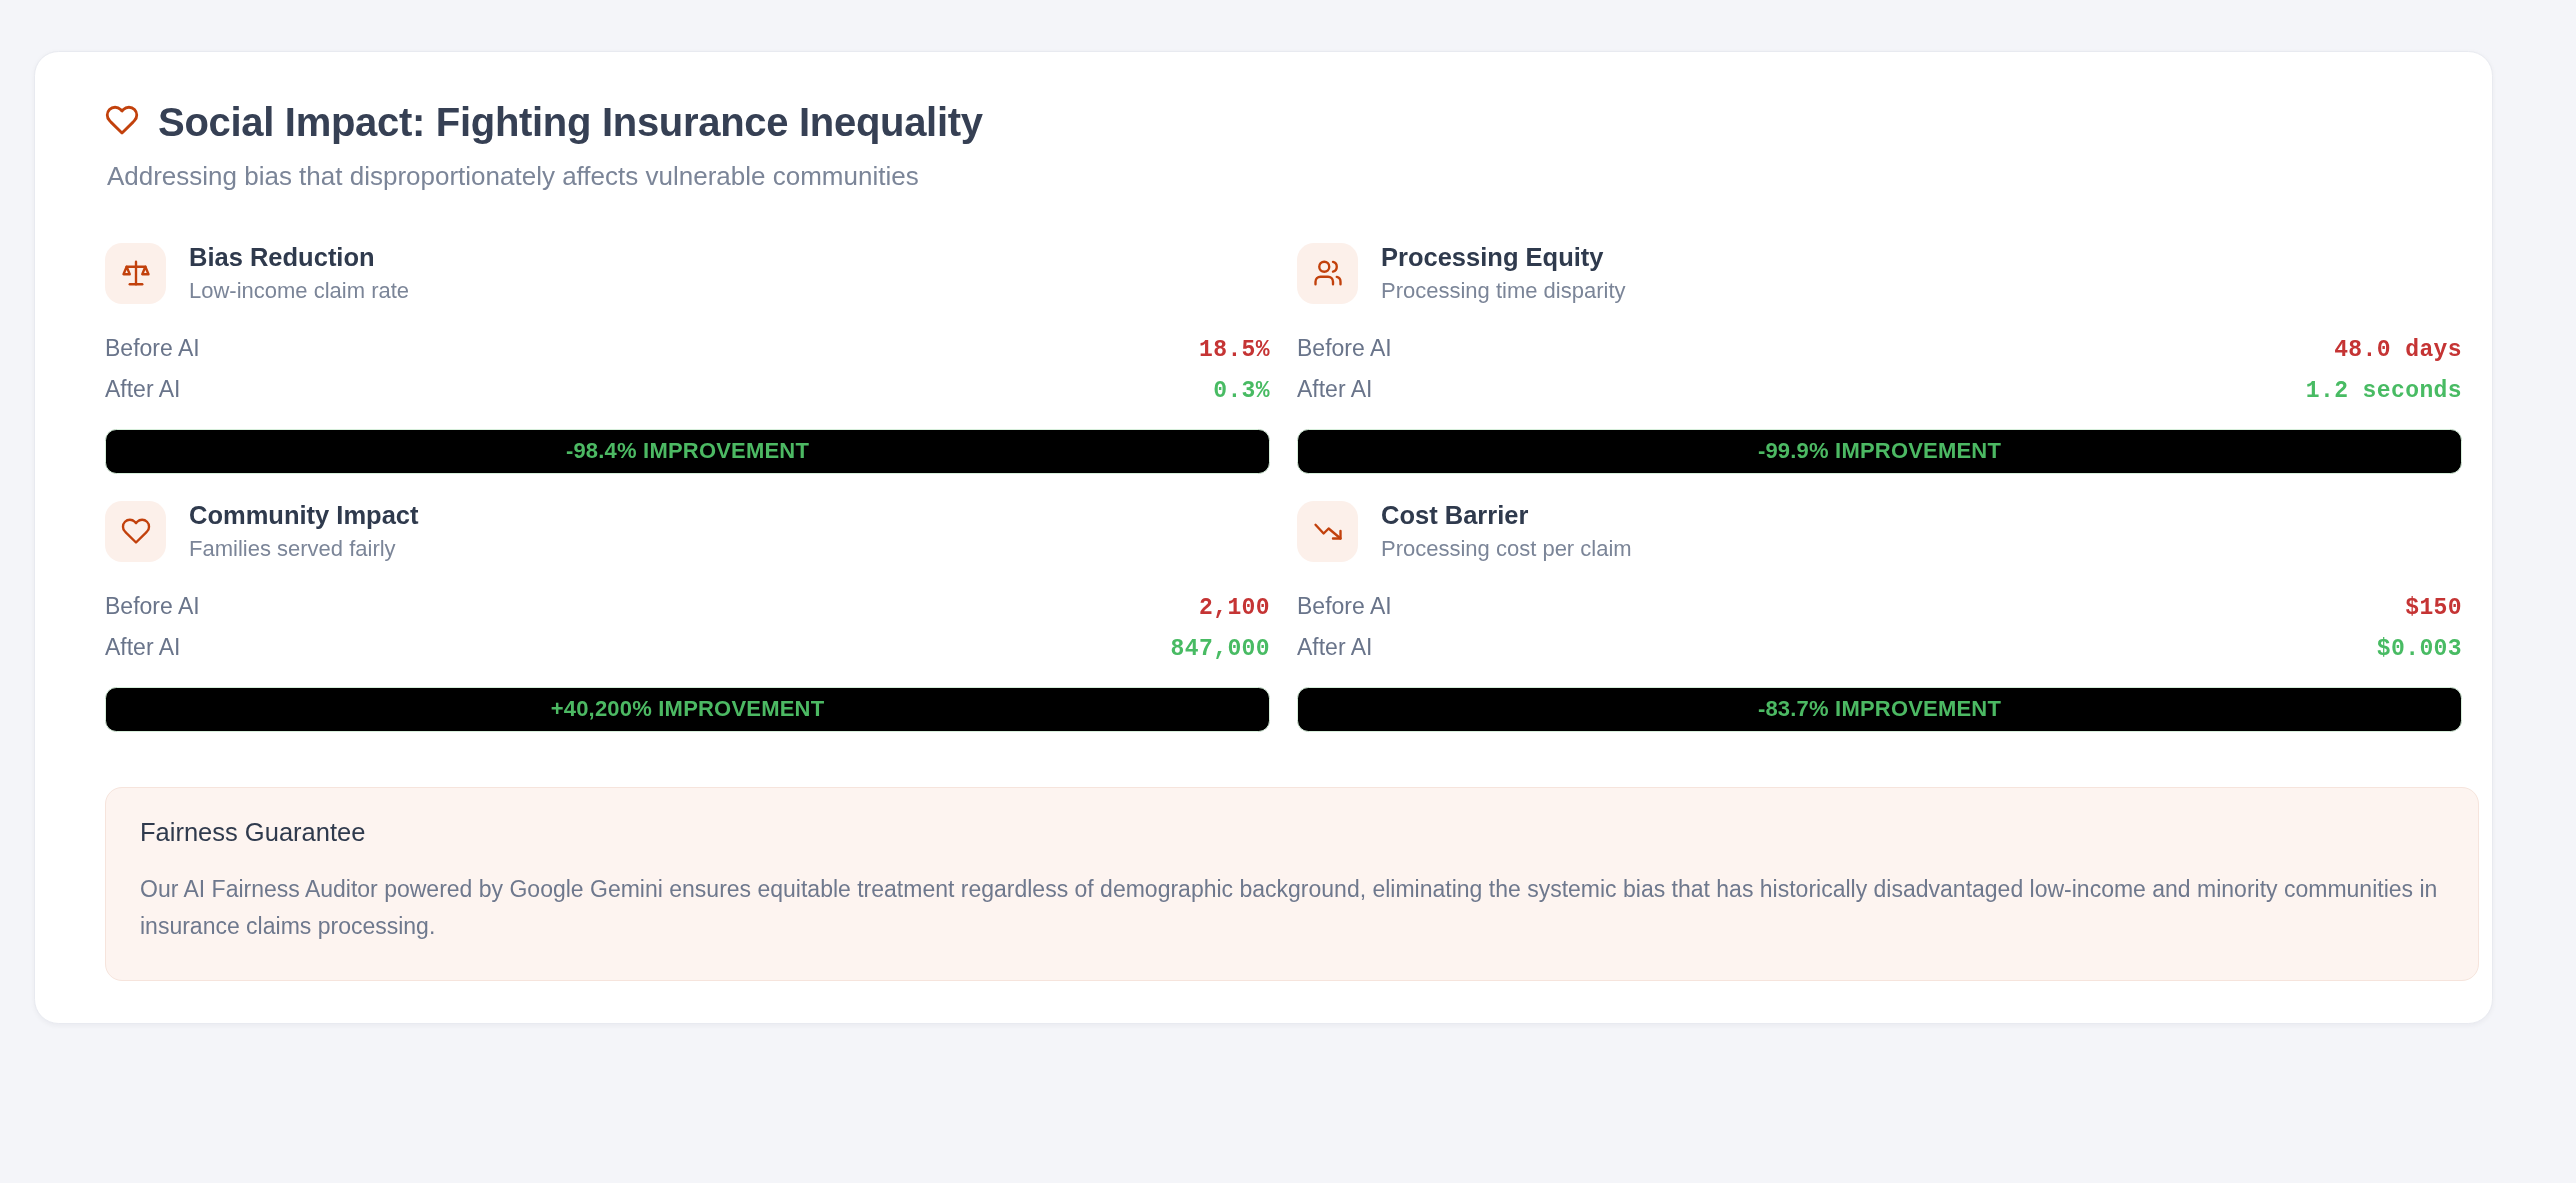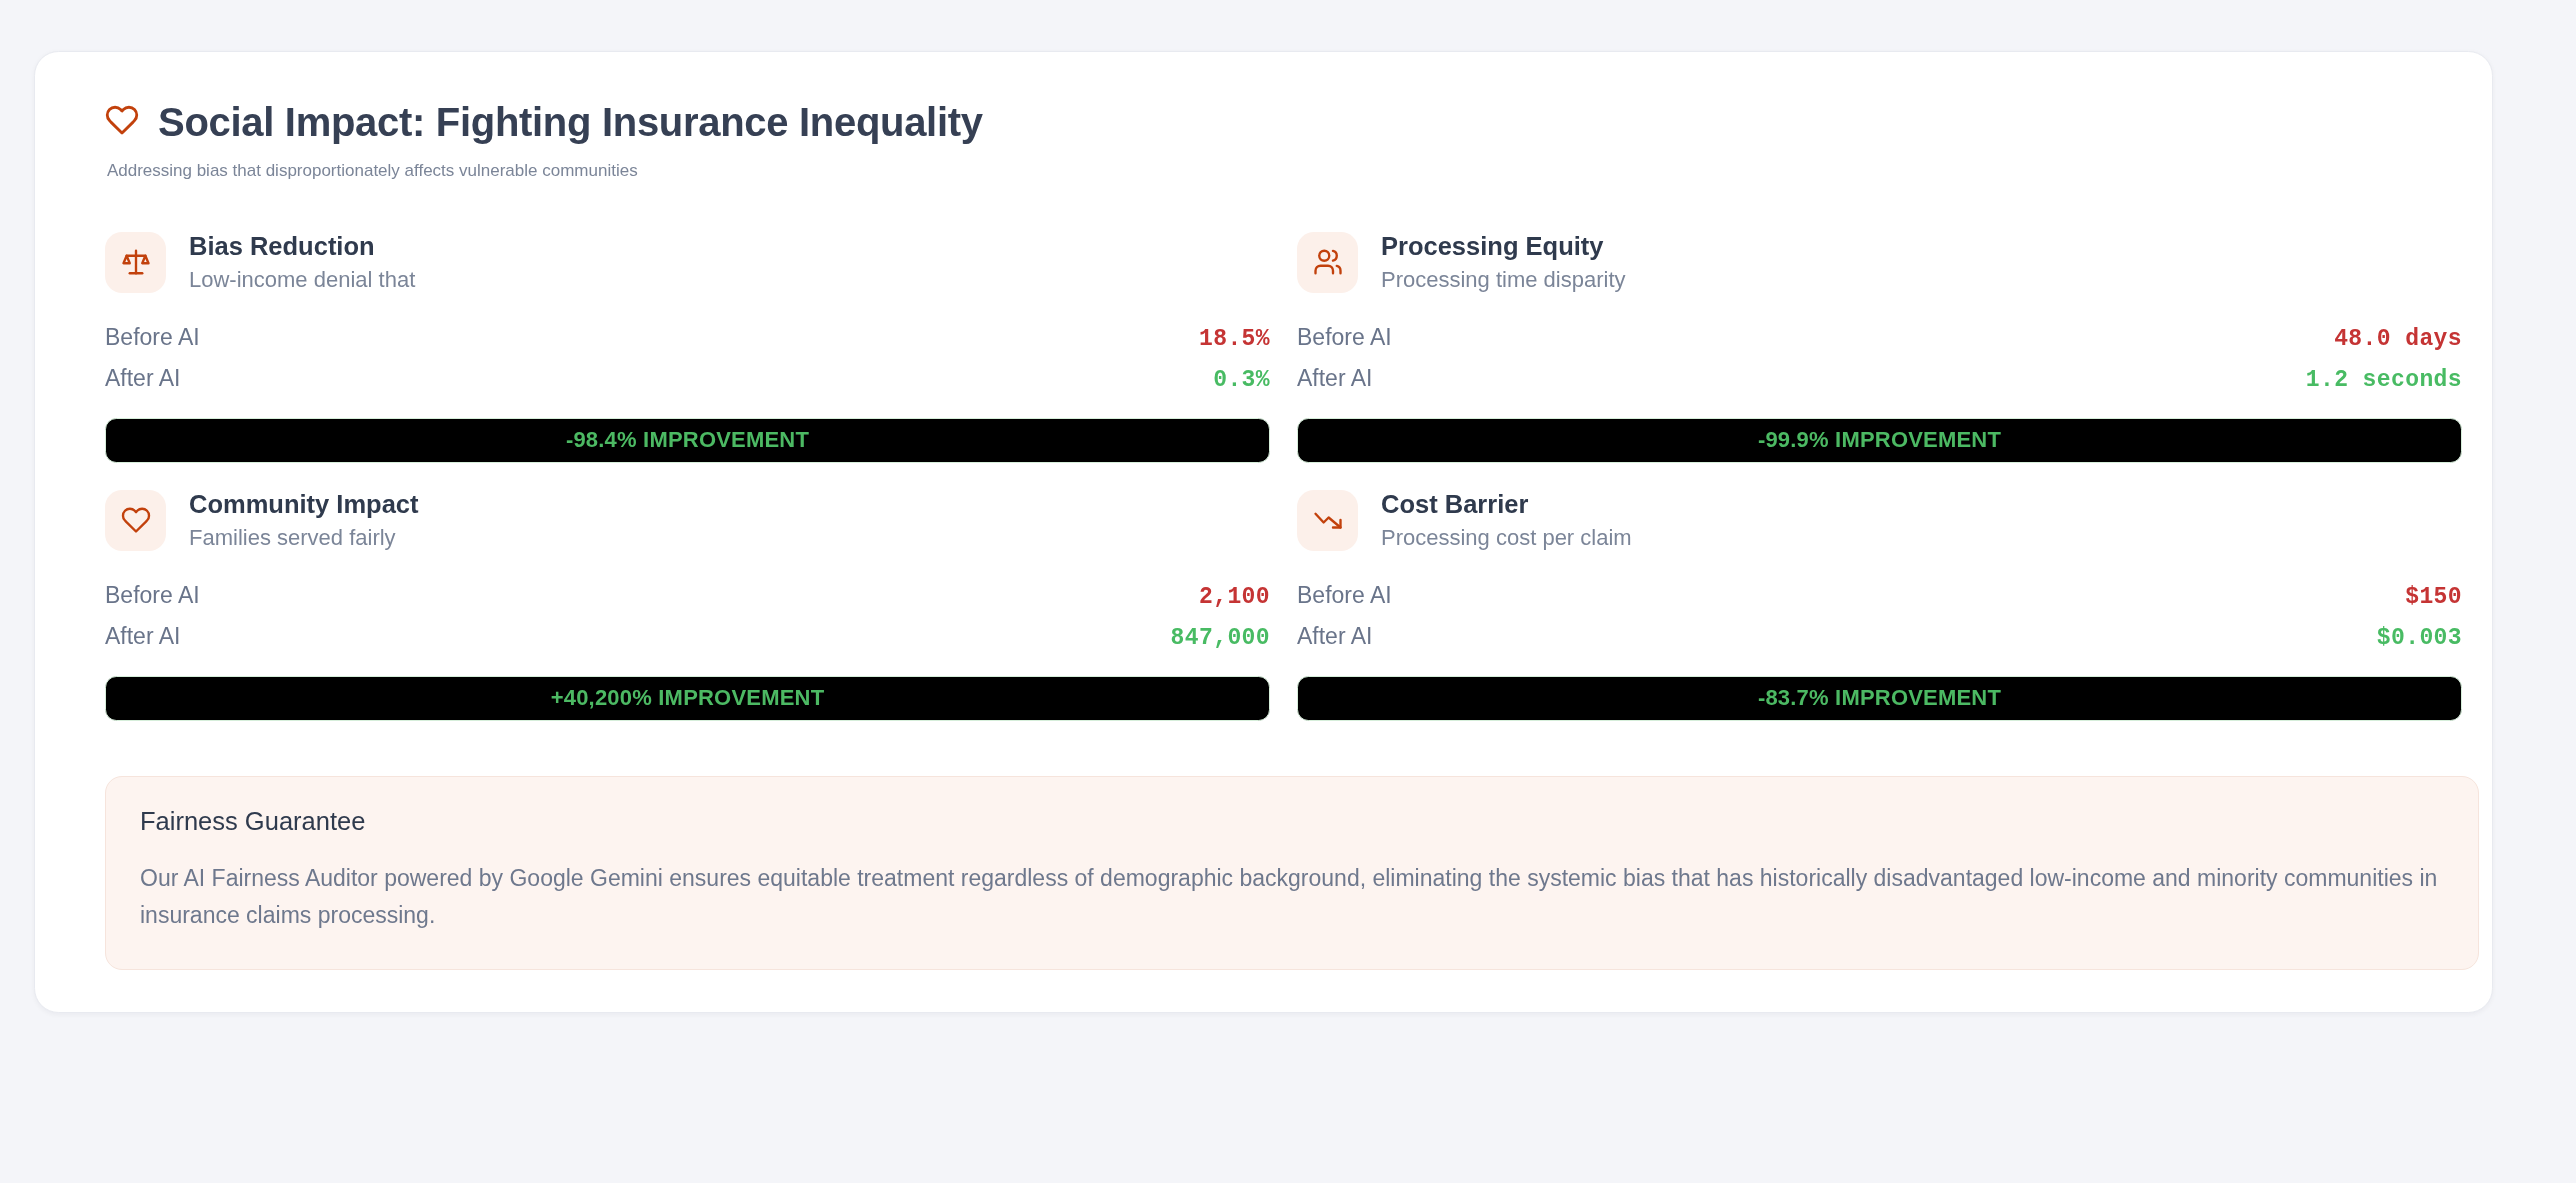--- a/index.html
+++ b/index.html
@@ -39,21 +39,21 @@
   .title-heart { flex: 0 0 auto; display: block; }
   .panel-title {
     font-size: 40px;
     font-weight: 700;
     color: #364054;
     letter-spacing: -0.3px;
     line-height: 1.1;
   }
   .panel-subtitle {
     margin: 17px 0 0 1.9px;
-    font-size: 17px;
+    font-size: 26px;
     color: #7b8598;
     font-weight: 400;
   }
 
   
   .metrics-grid {
     margin: 51px 0 0 32px;
     display: grid;
     grid-template-columns: 1165px 1165px;
     column-gap: 44px;
@@ -179,21 +179,21 @@
             <svg width="30" height="30" viewBox="0 0 24 24" fill="none" stroke="#c2410c" stroke-width="1.9" stroke-linecap="round" stroke-linejoin="round">
               <path d="M12 3v18"></path>
                 <path d="M7 21h10"></path>
                 <path d="M4.5 7h15"></path>
               <path d="M4.5 7 2 13h5z"></path>
                 <path d="M19.5 7 17 13h5z"></path>
             </svg>
           </span>
           <div class="metric-titles">
             <div class="metric-label">Bias Reduction</div>
-            <div class="metric-sublabel">Low-income denial that</div>
+            <div class="metric-sublabel">Low-income claim rate</div>
           </div>
         </div>
         <div class="metric-row">
           <span class="metric-row-label">Before AI</span>
           <span class="metric-row-value val-before">18.5%</span>
         </div>
         <div class="metric-row">
           <span class="metric-row-label">After AI</span>
           <span class="metric-row-value val-after">0.3%</span>
         </div>

